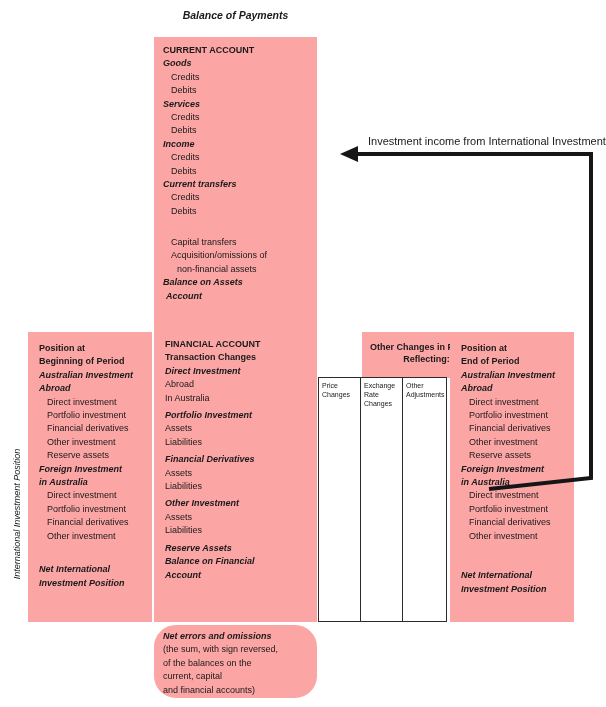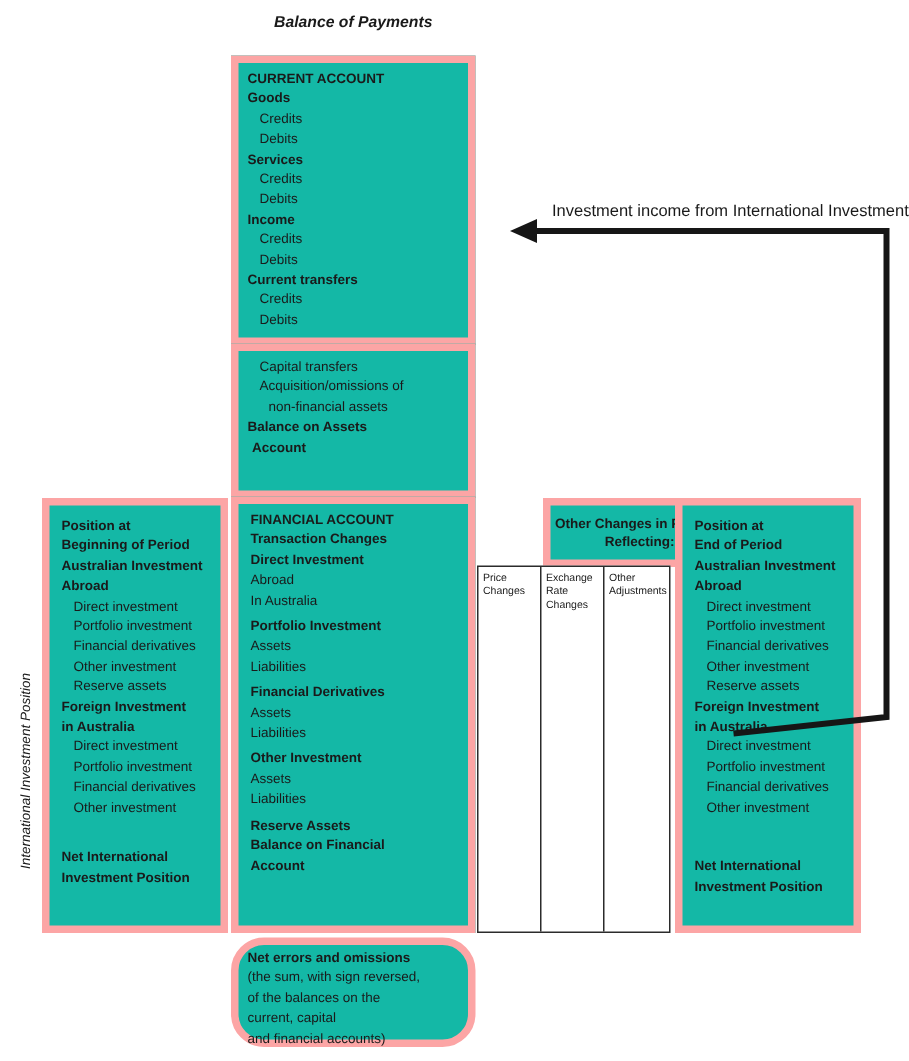--- a/index.html
+++ b/index.html
@@ -1,26 +1,26 @@
 <!DOCTYPE html>
 <html><head>
 <meta charset="utf-8">
 <style>
   html,body { margin:0; padding:0; background:#ffffff; }
   #canvas {
     position:relative; width:606px; height:707px; background:#ffffff;
     font-family:"Liberation Sans", sans-serif; color:#1a1a1a; overflow:hidden;
   }
   .box {
-    position:absolute; box-sizing:border-box; border:5px solid #fca5a5;
-    background:#14b8a6; padding:4px 3px 0 6px;
+    position:absolute; box-sizing:border-box; border:3px solid #fca5a5;
+    background:#fca5a5; padding:4px 3px 0 6px;
   }
   .ln { font-size:9px; line-height:13.4px; white-space:nowrap; }
   .b  { font-weight:bold; }
-  .bi { font-weight:bold; }
+  .bi { font-weight:bold; font-style:italic; }
   .ind  { padding-left:8px; }
   .ind2 { padding-left:14px; }
   .g13 { }
   .g4  { margin-top:4px; }
   .g20 { margin-top:20px; }
   .g26 { margin-top:26px; }
   #title {
     position:absolute; left:154px; top:9px; width:163px; text-align:center;
     font-size:10.5px; font-weight:bold; font-style:italic;
   }

